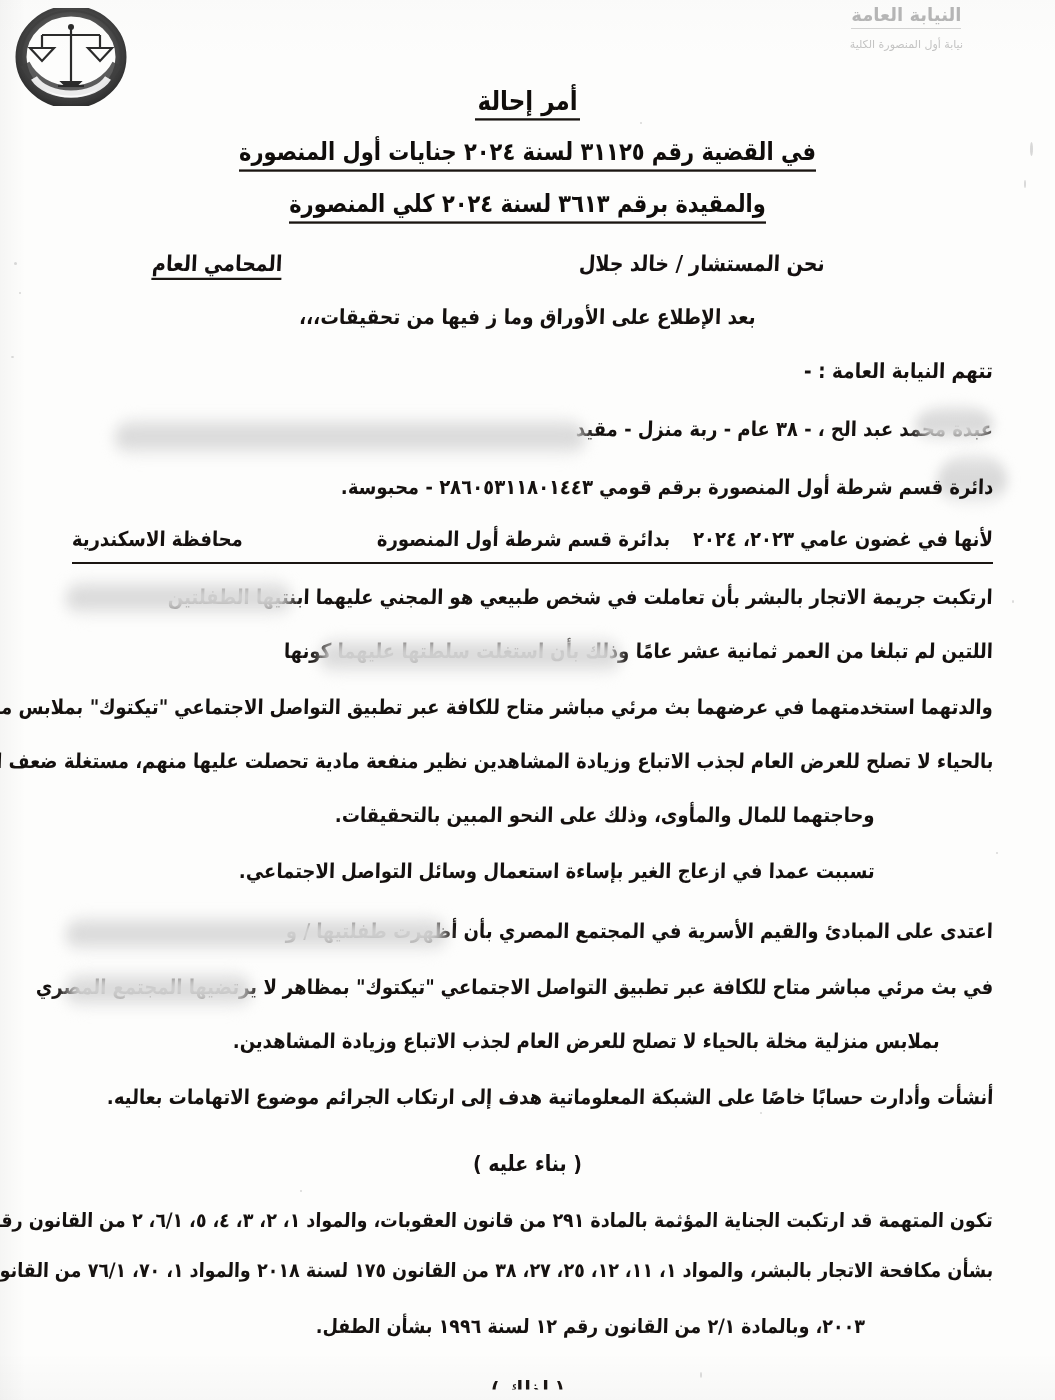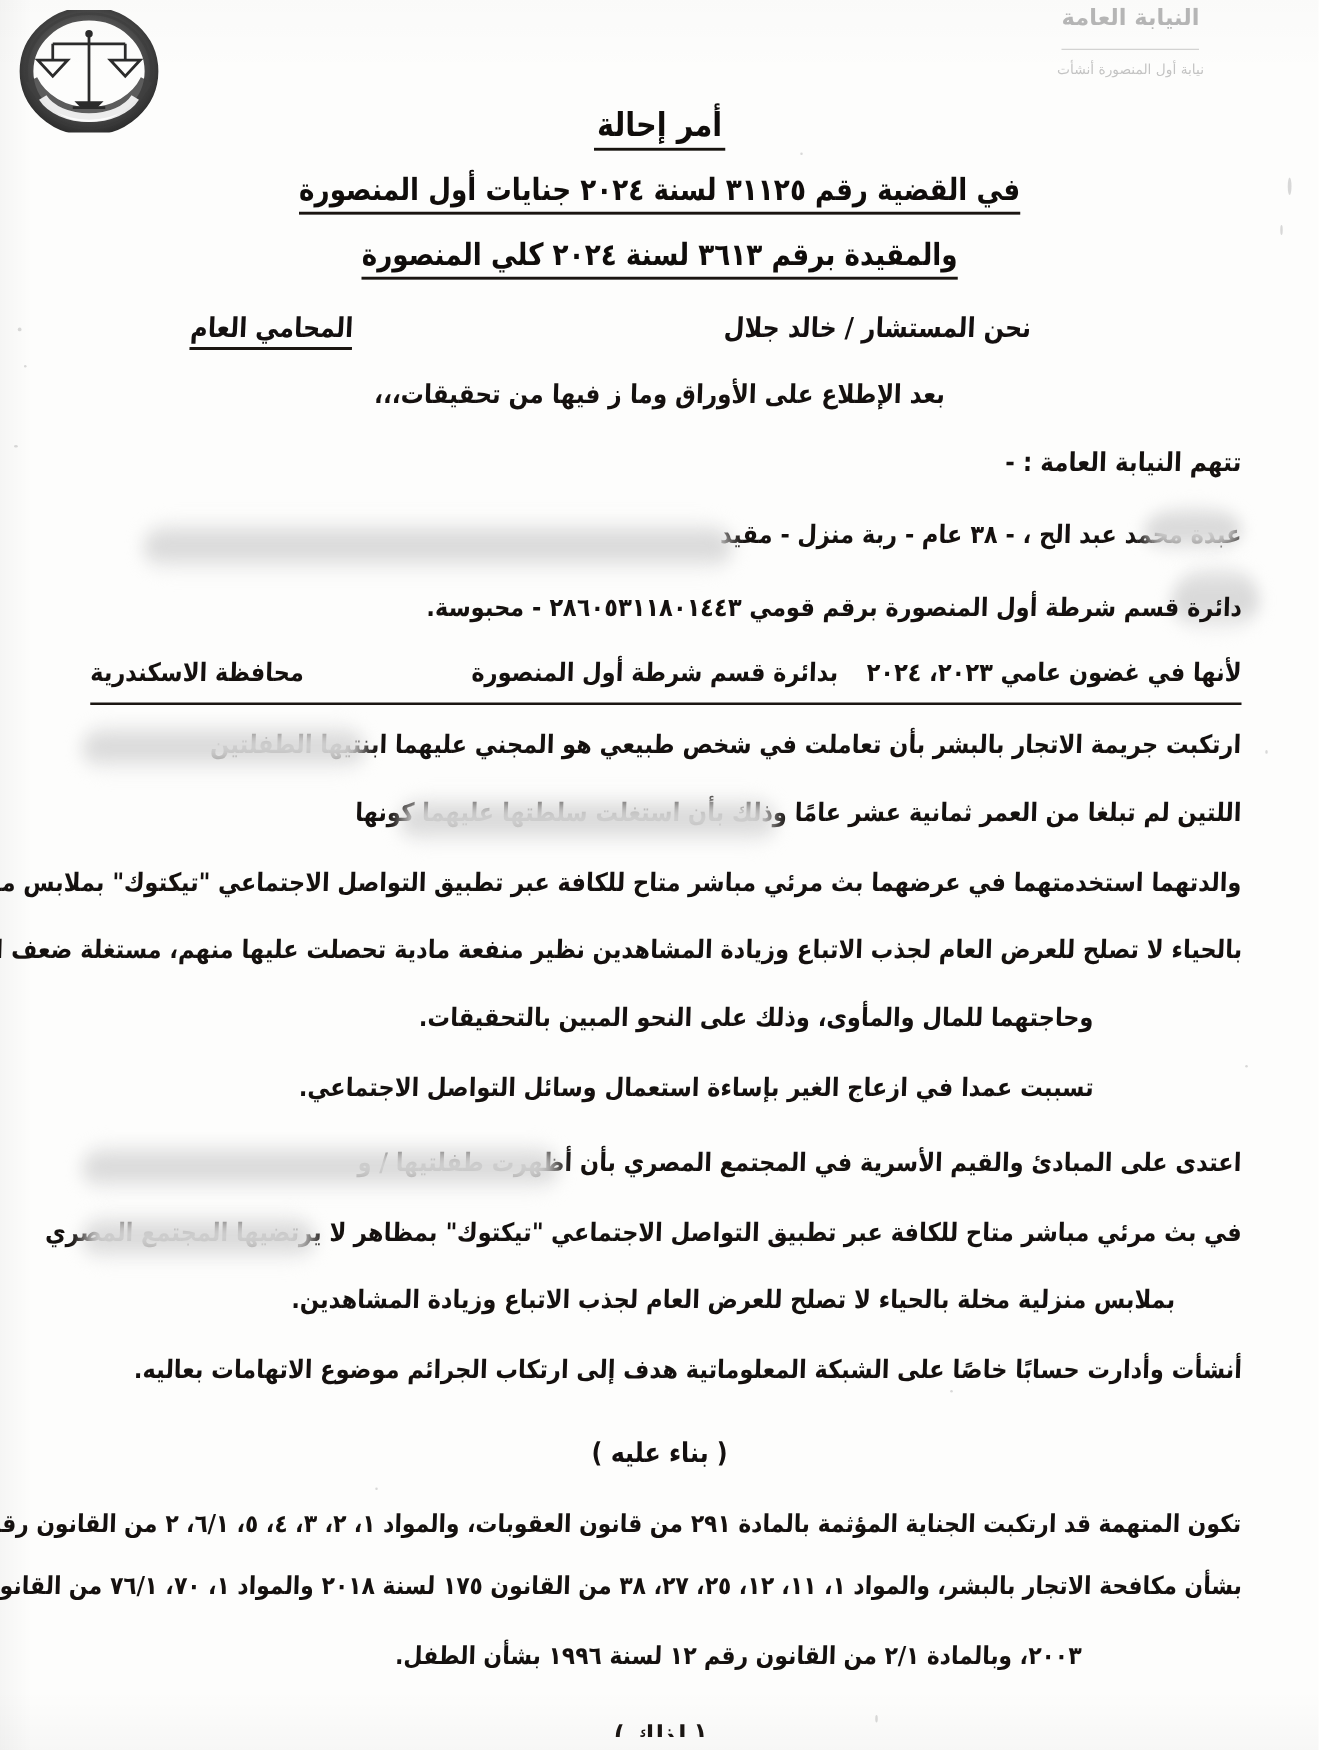--- a/index.html
+++ b/index.html
@@ -51,21 +51,21 @@
     color: #9a9a9a;
     line-height: 1.05;
     filter: blur(0.45px);
   }
   .letterhead .lh1 {
     font-size: 18px;
     font-weight: 700;
     letter-spacing: 1px;
     opacity: .72;
     border-bottom: 1px solid rgba(150,150,150,.55);
-    padding-bottom: 14px;
+    padding-bottom: 3px;
     display: inline-block;
   }
   .letterhead .lh2 {
     font-size: 11px;
     opacity: .58;
     margin-top: 10px;
     letter-spacing: .5px;
   }
 
   .title {
@@ -192,21 +192,21 @@
         <path d="M76 40 L100 40 L88 53 Z"></path>
         <line x1="46" y1="78" x2="72" y2="78"></line>
         <path d="M50 74 L68 74 L64 78 L54 78 Z" fill="#2b2b2b"></path>
       </g>
       <circle cx="59" cy="19" r="3" fill="#2b2b2b"></circle>
     </svg>
   </div>
 
   <div class="letterhead">
     <div class="lh1">النيابة العامة</div>
-    <div class="lh2">نيابة أول المنصورة أنشأت</div>
+    <div class="lh2">نيابة أول المنصورة الكلية</div>
   </div>
 
   <div class="title">
     <u>أمر إحالة</u>
   </div>
 
   <div class="case-line" style="top:140px;">
     <span class="ul">في القضية رقم ٣١١٢٥ لسنة ٢٠٢٤ جنايات أول المنصورة</span>
   </div>
   <div class="case-line" style="top:192px;">

